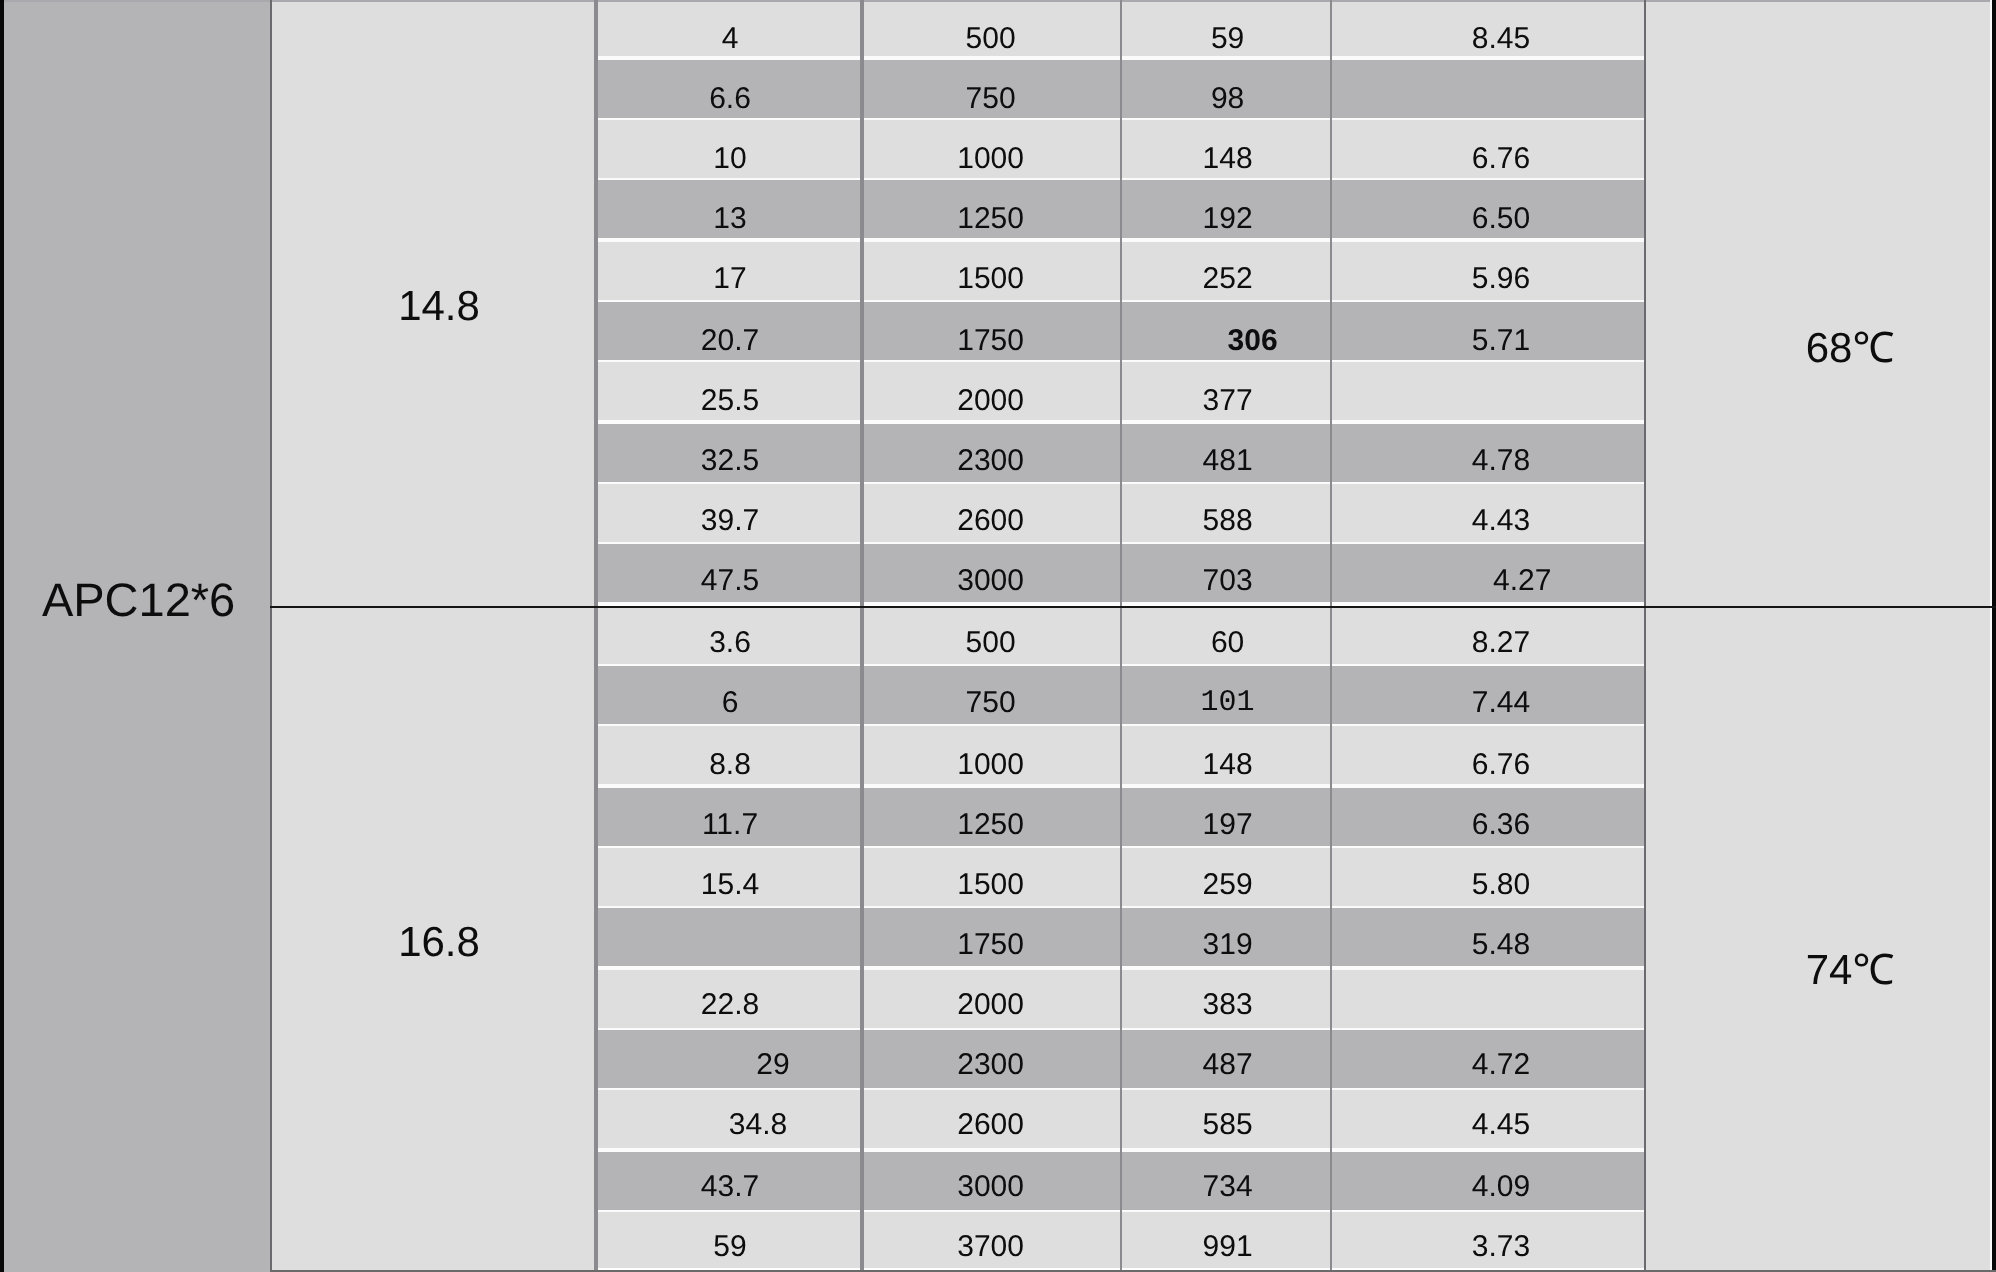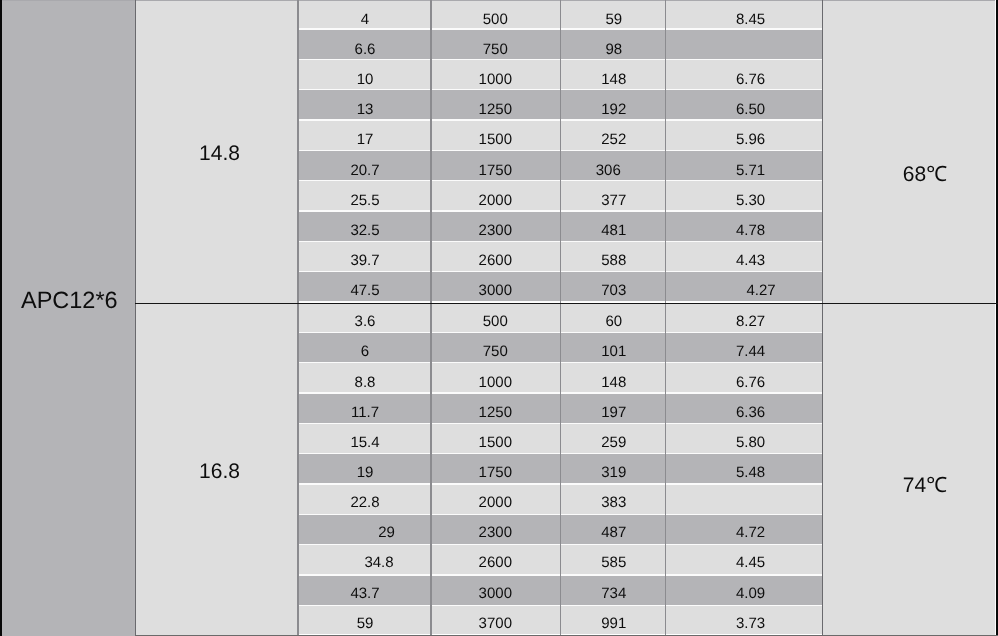--- a/index.html
+++ b/index.html
@@ -88,31 +88,30 @@
 <div class="cell datacell" style="left:431px;top:128.90px;width:128.60px;height:22px;">1500</div>
 <div class="cell datacell" style="left:560.5px;top:128.90px;width:106.60px;height:22px;">252</div>
 <div class="cell datacell" style="left:665.4px;top:128.90px;width:170.20px;height:22px;">5.96</div>
 <div class="fill" style="left:298px;top:150.85px;width:133.00px;height:29.03px;background:#b4b4b7;"></div>
 <div class="fill" style="left:431px;top:150.85px;width:129.50px;height:29.03px;background:#b4b4b7;"></div>
 <div class="fill" style="left:560.5px;top:150.85px;width:104.90px;height:29.03px;background:#b4b4b7;"></div>
 <div class="fill" style="left:665.4px;top:150.85px;width:156.90px;height:29.03px;background:#b4b4b7;"></div>
 <div class="fill" style="left:298px;top:179.88px;width:524.30px;height:1.30px;background:#fbfbfb;"></div>
 <div class="cell datacell" style="left:298px;top:159.10px;width:134.00px;height:22px;">20.7</div>
 <div class="cell datacell" style="left:431px;top:159.10px;width:128.60px;height:22px;">1750</div>
-<div class="cell datacell" style="left:555px;top:159.10px;width:106.60px;height:22px;">306</div>
+<div class="cell datacell" style="left:573px;top:159.10px;width:106.60px;height:22px;font-weight:bold;">306</div>
 <div class="cell datacell" style="left:665.4px;top:159.10px;width:170.20px;height:22px;">5.71</div>
 <div class="fill" style="left:298px;top:181.18px;width:133.00px;height:29.03px;background:#dedede;"></div>
 <div class="fill" style="left:431px;top:181.18px;width:129.50px;height:29.03px;background:#dedede;"></div>
 <div class="fill" style="left:560.5px;top:181.18px;width:104.90px;height:29.03px;background:#dedede;"></div>
 <div class="fill" style="left:665.4px;top:181.18px;width:156.90px;height:29.03px;background:#dedede;"></div>
 <div class="fill" style="left:298px;top:210.21px;width:524.30px;height:1.30px;background:#fbfbfb;"></div>
 <div class="cell datacell" style="left:298px;top:189.30px;width:134.00px;height:22px;">25.5</div>
 <div class="cell datacell" style="left:431px;top:189.30px;width:128.60px;height:22px;">2000</div>
 <div class="cell datacell" style="left:560.5px;top:189.30px;width:106.60px;height:22px;">377</div>
-<div class="cell datacell" style="left:665.4px;top:189.30px;width:170.20px;height:22px;">5.30</div>
 <div class="fill" style="left:298px;top:211.51px;width:133.00px;height:29.03px;background:#b4b4b7;"></div>
 <div class="fill" style="left:431px;top:211.51px;width:129.50px;height:29.03px;background:#b4b4b7;"></div>
 <div class="fill" style="left:560.5px;top:211.51px;width:104.90px;height:29.03px;background:#b4b4b7;"></div>
 <div class="fill" style="left:665.4px;top:211.51px;width:156.90px;height:29.03px;background:#b4b4b7;"></div>
 <div class="fill" style="left:298px;top:240.54px;width:524.30px;height:1.30px;background:#fbfbfb;"></div>
 <div class="cell datacell" style="left:298px;top:219.50px;width:134.00px;height:22px;">32.5</div>
 <div class="cell datacell" style="left:431px;top:219.50px;width:128.60px;height:22px;">2300</div>
 <div class="cell datacell" style="left:560.5px;top:219.50px;width:106.60px;height:22px;">481</div>
 <div class="cell datacell" style="left:665.4px;top:219.50px;width:170.20px;height:22px;text-align:center;">4.78</div>
 <div class="fill" style="left:298px;top:241.84px;width:133.00px;height:29.03px;background:#dedede;"></div>
@@ -143,21 +142,21 @@
 <div class="cell datacell" style="left:431px;top:310.85px;width:128.60px;height:22px;">500</div>
 <div class="cell datacell" style="left:560.5px;top:310.85px;width:106.60px;height:22px;">60</div>
 <div class="cell datacell" style="left:665.4px;top:310.85px;width:170.20px;height:22px;">8.27</div>
 <div class="fill" style="left:298px;top:333.08px;width:133.00px;height:29.03px;background:#b4b4b7;"></div>
 <div class="fill" style="left:431px;top:333.08px;width:129.50px;height:29.03px;background:#b4b4b7;"></div>
 <div class="fill" style="left:560.5px;top:333.08px;width:104.90px;height:29.03px;background:#b4b4b7;"></div>
 <div class="fill" style="left:665.4px;top:333.08px;width:156.90px;height:29.03px;background:#b4b4b7;"></div>
 <div class="fill" style="left:298px;top:362.11px;width:524.30px;height:1.30px;background:#fbfbfb;"></div>
 <div class="cell datacell" style="left:298px;top:340.98px;width:134.00px;height:22px;">6</div>
 <div class="cell datacell" style="left:431px;top:340.98px;width:128.60px;height:22px;">750</div>
-<div class="cell datacell" style="left:560.5px;top:340.98px;width:106.60px;height:22px;">101</div>
+<div class="cell datacell" style="left:560.5px;top:340.98px;width:106.60px;height:22px;font-family:Liberation Mono, monospace;">101</div>
 <div class="cell datacell" style="left:665.4px;top:340.98px;width:170.20px;height:22px;">7.44</div>
 <div class="fill" style="left:298px;top:363.41px;width:133.00px;height:29.03px;background:#dedede;"></div>
 <div class="fill" style="left:431px;top:363.41px;width:129.50px;height:29.03px;background:#dedede;"></div>
 <div class="fill" style="left:560.5px;top:363.41px;width:104.90px;height:29.03px;background:#dedede;"></div>
 <div class="fill" style="left:665.4px;top:363.41px;width:156.90px;height:29.03px;background:#dedede;"></div>
 <div class="fill" style="left:298px;top:392.44px;width:524.30px;height:1.30px;background:#fbfbfb;"></div>
 <div class="cell datacell" style="left:298px;top:371.11px;width:134.00px;height:22px;">8.8</div>
 <div class="cell datacell" style="left:431px;top:371.11px;width:128.60px;height:22px;">1000</div>
 <div class="cell datacell" style="left:560.5px;top:371.11px;width:106.60px;height:22px;">148</div>
 <div class="cell datacell" style="left:665.4px;top:371.11px;width:170.20px;height:22px;">6.76</div>
@@ -177,21 +176,20 @@
 <div class="fill" style="left:298px;top:453.10px;width:524.30px;height:1.30px;background:#fbfbfb;"></div>
 <div class="cell datacell" style="left:298px;top:431.37px;width:134.00px;height:22px;">15.4</div>
 <div class="cell datacell" style="left:431px;top:431.37px;width:128.60px;height:22px;">1500</div>
 <div class="cell datacell" style="left:560.5px;top:431.37px;width:106.60px;height:22px;">259</div>
 <div class="cell datacell" style="left:665.4px;top:431.37px;width:170.20px;height:22px;">5.80</div>
 <div class="fill" style="left:298px;top:454.40px;width:133.00px;height:29.03px;background:#b4b4b7;"></div>
 <div class="fill" style="left:431px;top:454.40px;width:129.50px;height:29.03px;background:#b4b4b7;"></div>
 <div class="fill" style="left:560.5px;top:454.40px;width:104.90px;height:29.03px;background:#b4b4b7;"></div>
 <div class="fill" style="left:665.4px;top:454.40px;width:156.90px;height:29.03px;background:#b4b4b7;"></div>
 <div class="fill" style="left:298px;top:483.43px;width:524.30px;height:1.30px;background:#fbfbfb;"></div>
-<div class="cell datacell" style="left:298px;top:461.50px;width:134.00px;height:22px;">19</div>
 <div class="cell datacell" style="left:431px;top:461.50px;width:128.60px;height:22px;">1750</div>
 <div class="cell datacell" style="left:560.5px;top:461.50px;width:106.60px;height:22px;">319</div>
 <div class="cell datacell" style="left:665.4px;top:461.50px;width:170.20px;height:22px;">5.48</div>
 <div class="fill" style="left:298px;top:484.73px;width:133.00px;height:29.03px;background:#dedede;"></div>
 <div class="fill" style="left:431px;top:484.73px;width:129.50px;height:29.03px;background:#dedede;"></div>
 <div class="fill" style="left:560.5px;top:484.73px;width:104.90px;height:29.03px;background:#dedede;"></div>
 <div class="fill" style="left:665.4px;top:484.73px;width:156.90px;height:29.03px;background:#dedede;"></div>
 <div class="fill" style="left:298px;top:513.76px;width:524.30px;height:1.30px;background:#fbfbfb;"></div>
 <div class="cell datacell" style="left:298px;top:491.63px;width:134.00px;height:22px;">22.8</div>
 <div class="cell datacell" style="left:431px;top:491.63px;width:128.60px;height:22px;">2000</div>

